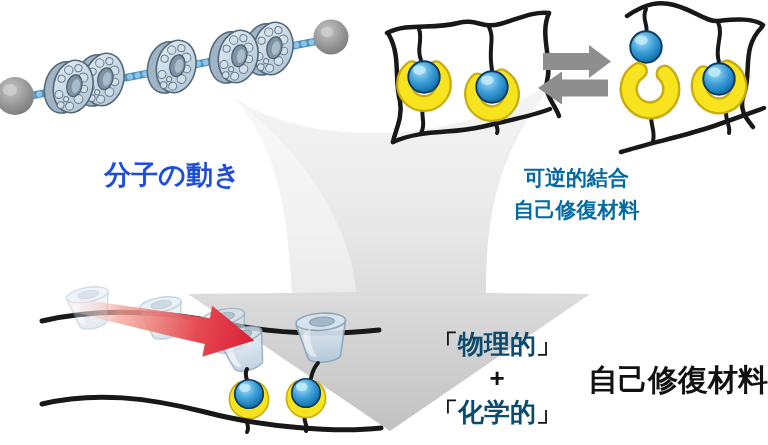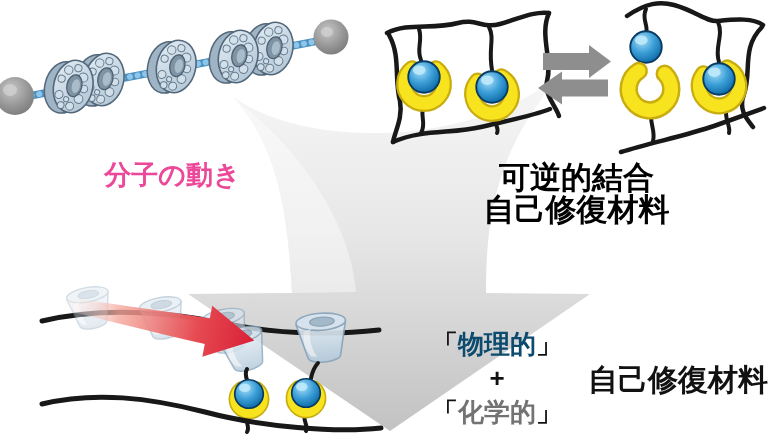--- a/index.html
+++ b/index.html
@@ -2,25 +2,25 @@
 <html><head>
 <meta charset="utf-8">
 <style>
   html,body{margin:0;padding:0;background:#ffffff;}
   #canvas{
     position:relative;width:768px;height:445px;overflow:hidden;background:#ffffff;
     font-family:"Liberation Sans","DejaVu Sans",sans-serif;
   }
   #art{position:absolute;left:0;top:0;z-index:1;}
   .txt{position:absolute;z-index:2;font-weight:bold;text-align:center;}
-  #red-caption{left:50px;top:159px;width:245px;font-size:27px;line-height:32px;color:#ec4899;}
-  #green-caption{left:454px;top:162px;width:245px;font-size:31px;line-height:32px;color:#000000;}
+  #red-caption{left:50px;top:159px;width:245px;font-size:27px;line-height:32px;color:#1d4ed8;}
+  #green-caption{left:454px;top:162px;width:245px;font-size:21px;line-height:32px;color:#0369a1;}
   #conclusion{left:402px;top:327px;width:190px;font-size:26px;line-height:34px;color:#111;}
   #conclusion .red{color:#0c4a6e;}
-  #conclusion .green{color:#737373;}
+  #conclusion .green{color:#0c4a6e;}
   #conclusion .bk{color:#111;}
   #material-label{left:586px;top:362px;width:184px;font-size:30px;line-height:36px;color:#111;white-space:nowrap;letter-spacing:0px;}
 </style>
 </head>
 <body>
 
 <div id="canvas">
 
 <svg id="art" width="768" height="445" viewBox="0 0 768 445">
   <defs>

